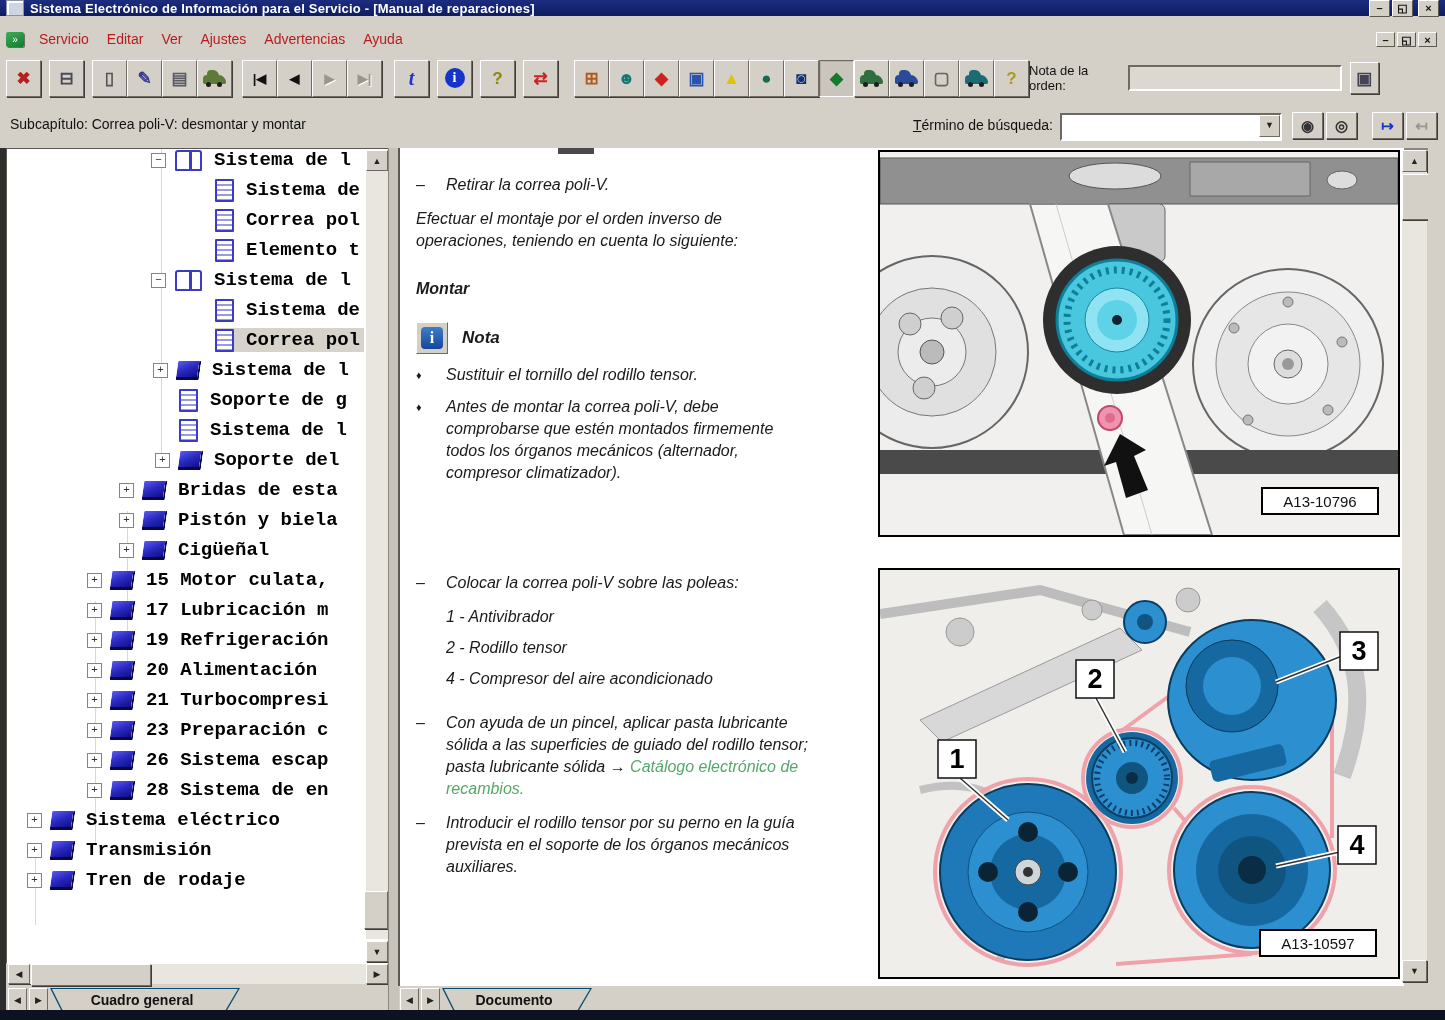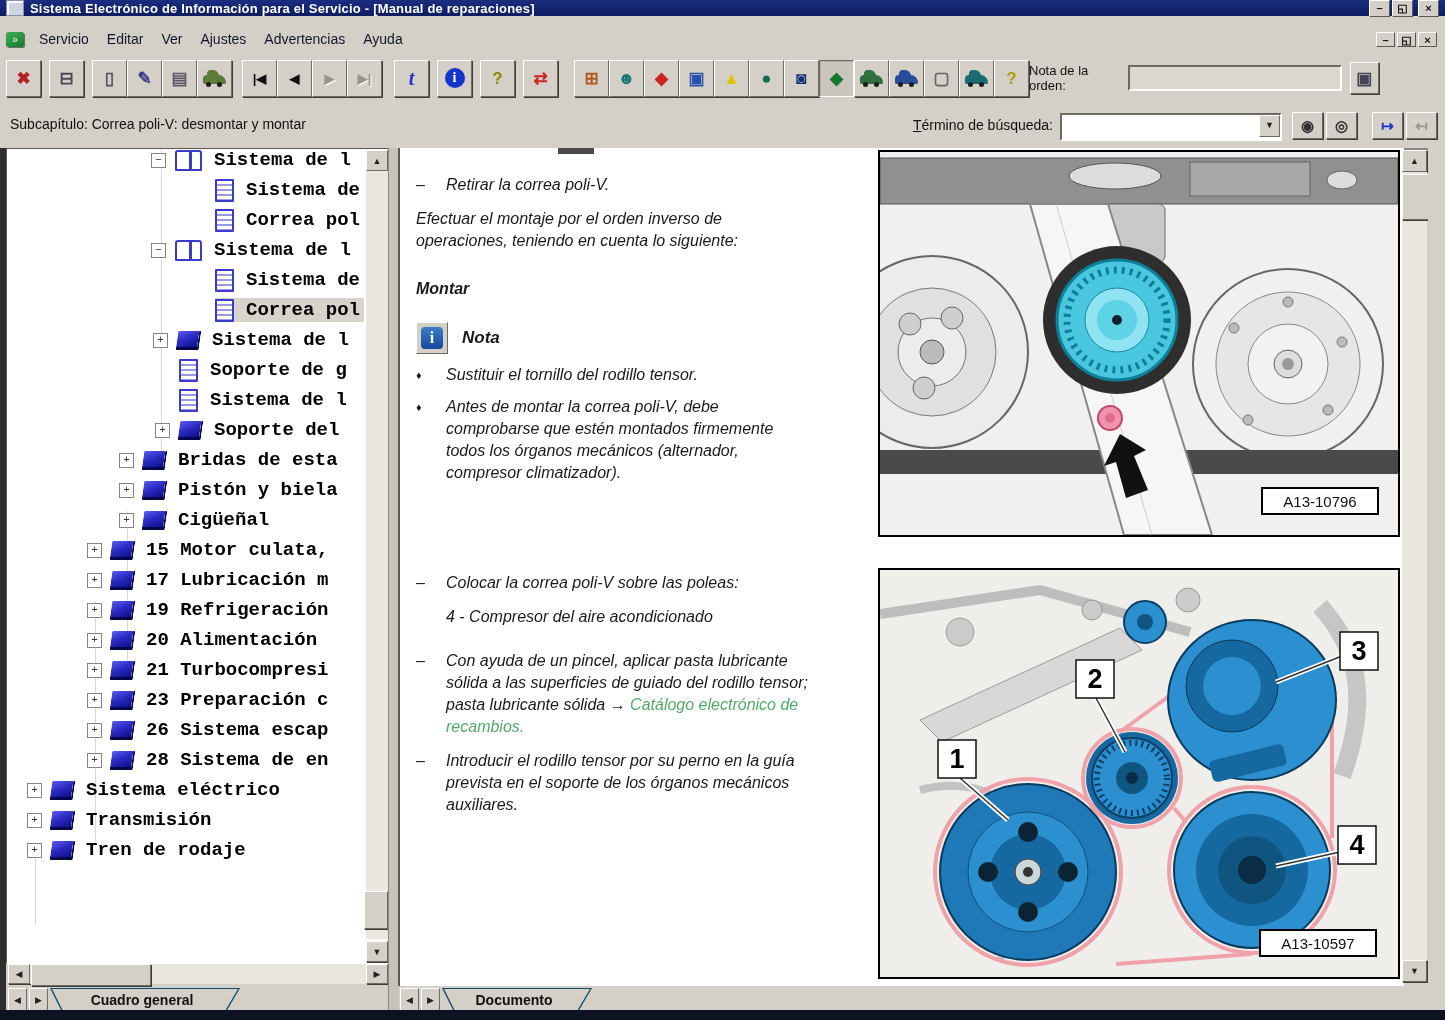--- a/index.html
+++ b/index.html
@@ -12,21 +12,21 @@
   .titlebar .app-ico{width:16px;height:14px;background:#cfd4e2;border:1px solid #8891b0;margin-right:6px;
     box-shadow:inset 2px 2px 0 #fff;}
   .titlebar .ttl{font-size:13px;font-weight:bold;letter-spacing:.2px;flex:1;white-space:nowrap;overflow:hidden;}
   .capbtns{display:flex;gap:2px;margin-left:8px;}
   .cbtn{width:21px;height:17px;background:#d4d0c8;border:1px solid;border-color:#fff #5c5952 #5c5952 #fff;
     font-size:11px;line-height:14px;text-align:center;color:#111;font-weight:bold;padding:0;cursor:default;}
   .menubar{position:absolute;left:0;top:26px;right:0;height:26px;background:#d4d0c8;display:flex;
     align-items:center;padding:0 4px;border-bottom:1px solid #b9b5ad;}
   .menu-ico{width:18px;height:15px;border-radius:2px;background:linear-gradient(150deg,#3fae57,#147a2e);
     margin:0 6px 0 2px;box-shadow:1px 1px 0 #6f6c64;color:#fff;font-size:10px;line-height:15px;text-align:center;}
-  .menu-item{font-size:14px;padding:3px 9px;color:#0f172a;}
+  .menu-item{font-size:14px;padding:3px 9px;color:#b91c1c;}
   .mdi-btns{margin-left:auto;display:flex;gap:2px;padding-right:4px;}
   
   .toolbar{position:absolute;left:0;top:52px;right:0;height:52px;background:#d4d0c8;display:flex;
     align-items:center;padding:0 6px;border-bottom:1px solid #fff;}
   .tb{width:35px;height:37px;background:#d4d0c8;border:1px solid;border-color:#fff #6d6a63 #6d6a63 #fff;
     box-shadow:1px 1px 0 #403d38;display:flex;align-items:center;justify-content:center;padding:0;cursor:default;}
   .tb.pressed{border-color:#6d6a63 #fff #fff #6d6a63;box-shadow:inset 1px 1px 0 #b5b1a9;background:#c9c5bd;}
   .tb .glyph{font-size:17px;font-weight:bold;line-height:1;}
   .tb .glyph.small{font-size:13px;}
   .tb.disabled .glyph{color:#9a968e !important;text-shadow:1px 1px 0 #fff;}
@@ -277,20 +277,26 @@
             <span class="ti ti-doc"></span>
             <span class="tree-label">Sistema de</span>
           </span>
         </div>
         <div class="tree-row" style="padding-left: 208px;">
           <span class="sel-wrap">
             <span class="ti ti-doc"></span>
             <span class="tree-label">Correa pol</span>
           </span>
         </div>
+        <div class="tree-row" style="padding-left: 208px;">
+          <span class="sel-wrap">
+            <span class="ti ti-doc"></span>
+            <span class="tree-label">Elemento t</span>
+          </span>
+        </div>
         <div class="tree-row" style="padding-left: 168px;">
           <span class="tree-exp" style="left: 144px;">−</span>
           <span class="sel-wrap">
             <span class="ti ti-book-open"></span>
             <span class="tree-label">Sistema de l</span>
           </span>
         </div>
         <div class="tree-row" style="padding-left: 208px;">
           <span class="sel-wrap">
             <span class="ti ti-doc"></span>
@@ -466,20 +472,22 @@
           <span class="mk">♦</span>
           <span class="btxt">Antes de montar la correa poli-V, debe
 comprobarse que estén montados firmemente
 todos los órganos mecánicos (alternador,
 compresor climatizador).</span>
         </div>
         <div class="blk blk-dash" style="margin-top: 88px;">
           <span class="mk">–</span>
           <span class="btxt">Colocar la correa poli-V sobre las poleas:</span>
         </div>
+        <div class="blk blk-numitem btxt">1 - Antivibrador</div>
+        <div class="blk blk-numitem btxt">2 - Rodillo tensor</div>
         <div class="blk blk-numitem btxt">4 - Compresor del aire acondicionado</div>
         <div class="blk blk-dash" style="margin-top: 22px;">
           <span class="mk">–</span>
           <span class="btxt">Con ayuda de un pincel, aplicar pasta lubricante
 sólida a las superficies de guiado del rodillo tensor;
 pasta lubricante sólida → <span class="doc-link btxt">Catálogo electrónico de
 recambios.</span></span>
         </div>
         <div class="blk blk-dash">
           <span class="mk">–</span>

